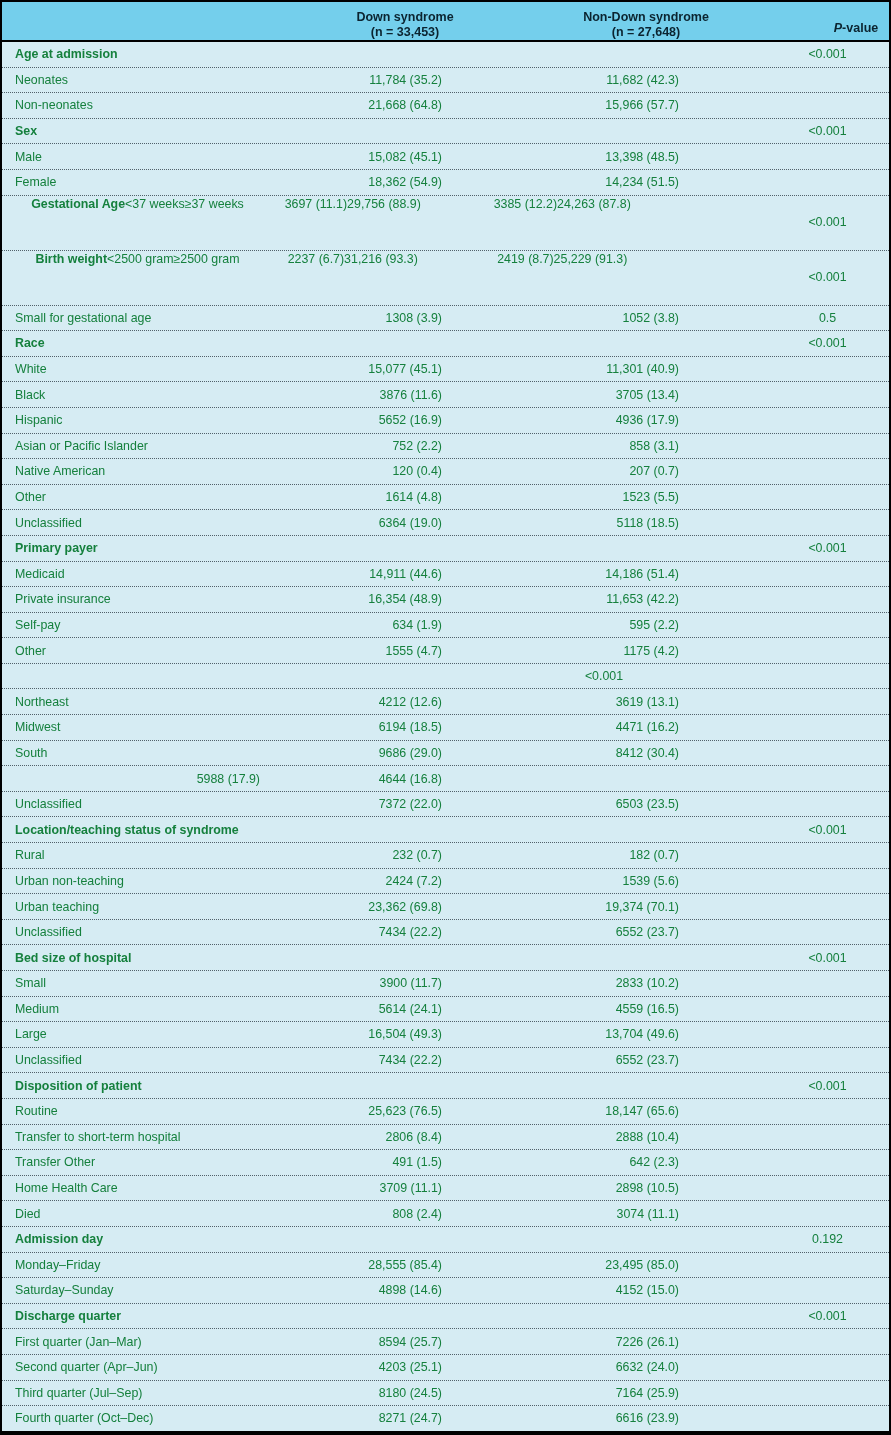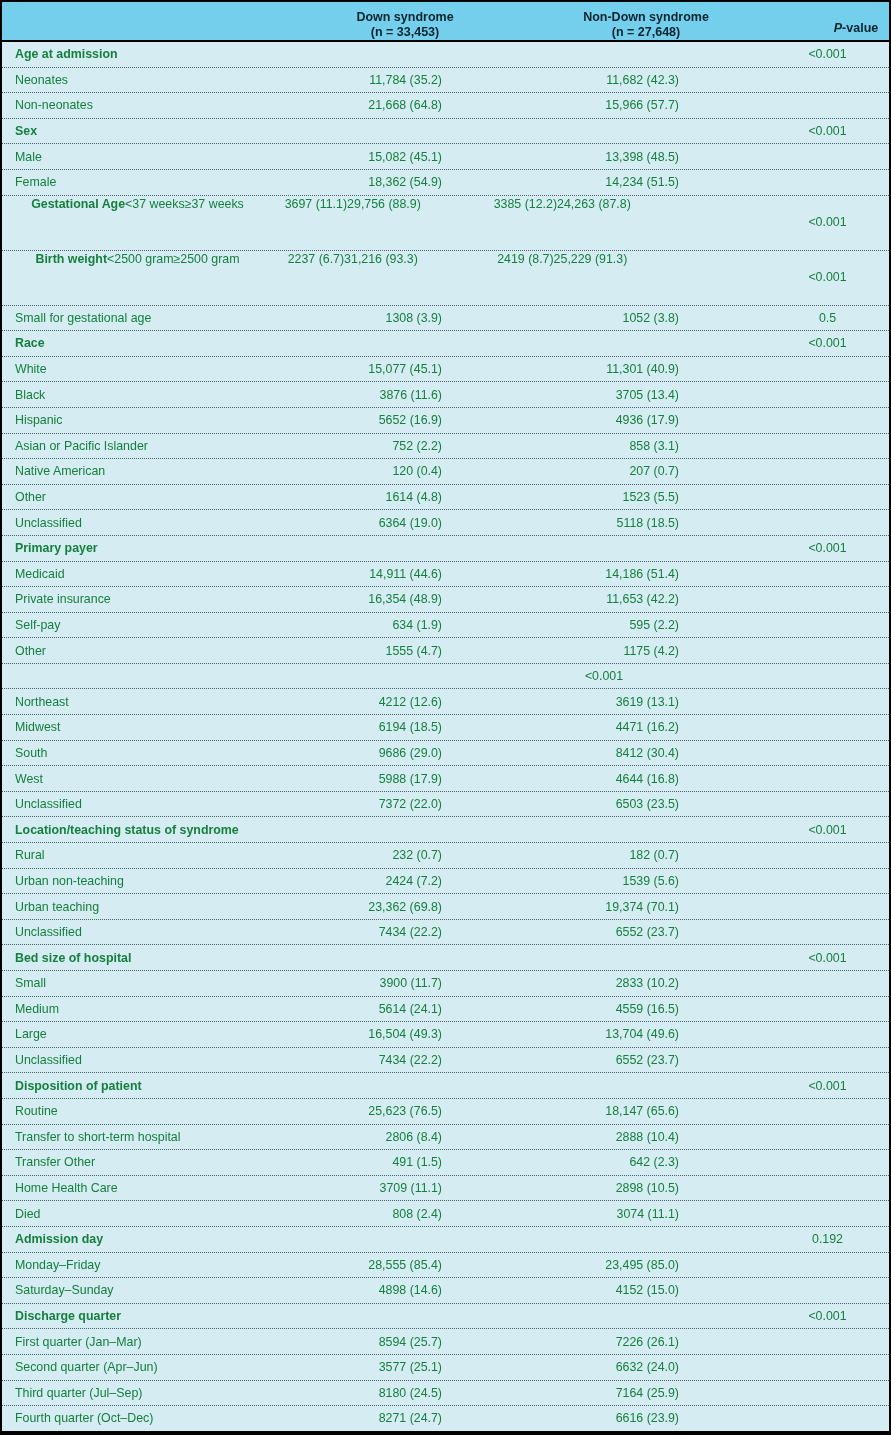--- a/index.html
+++ b/index.html
@@ -231,21 +231,20 @@
         <div class="c nds">4471 (16.2)</div>
         <div class="c p"></div>
       </div>
       <div class="row item">
         <div class="c label">South</div>
         <div class="c ds">9686 (29.0)</div>
         <div class="c nds">8412 (30.4)</div>
         <div class="c p"></div>
       </div>
       <div class="row item">
-        <div class="c label">West</div>
         <div class="c ds">5988 (17.9)</div>
         <div class="c nds">4644 (16.8)</div>
         <div class="c p"></div>
       </div>
       <div class="row item">
         <div class="c label">Unclassified</div>
         <div class="c ds">7372 (22.0)</div>
         <div class="c nds">6503 (23.5)</div>
         <div class="c p"></div>
       </div>
@@ -370,21 +369,21 @@
         <div class="c p">&lt;0.001</div>
       </div>
       <div class="row item">
         <div class="c label">First quarter (Jan–Mar)</div>
         <div class="c ds">8594 (25.7)</div>
         <div class="c nds">7226 (26.1)</div>
         <div class="c p"></div>
       </div>
       <div class="row item">
         <div class="c label">Second quarter (Apr–Jun)</div>
-        <div class="c ds">3577 (25.1)</div>
+        <div class="c ds">4203 (25.1)</div>
         <div class="c nds">6632 (24.0)</div>
         <div class="c p"></div>
       </div>
       <div class="row item">
         <div class="c label">Third quarter (Jul–Sep)</div>
         <div class="c ds">8180 (24.5)</div>
         <div class="c nds">7164 (25.9)</div>
         <div class="c p"></div>
       </div>
       <div class="row item">

